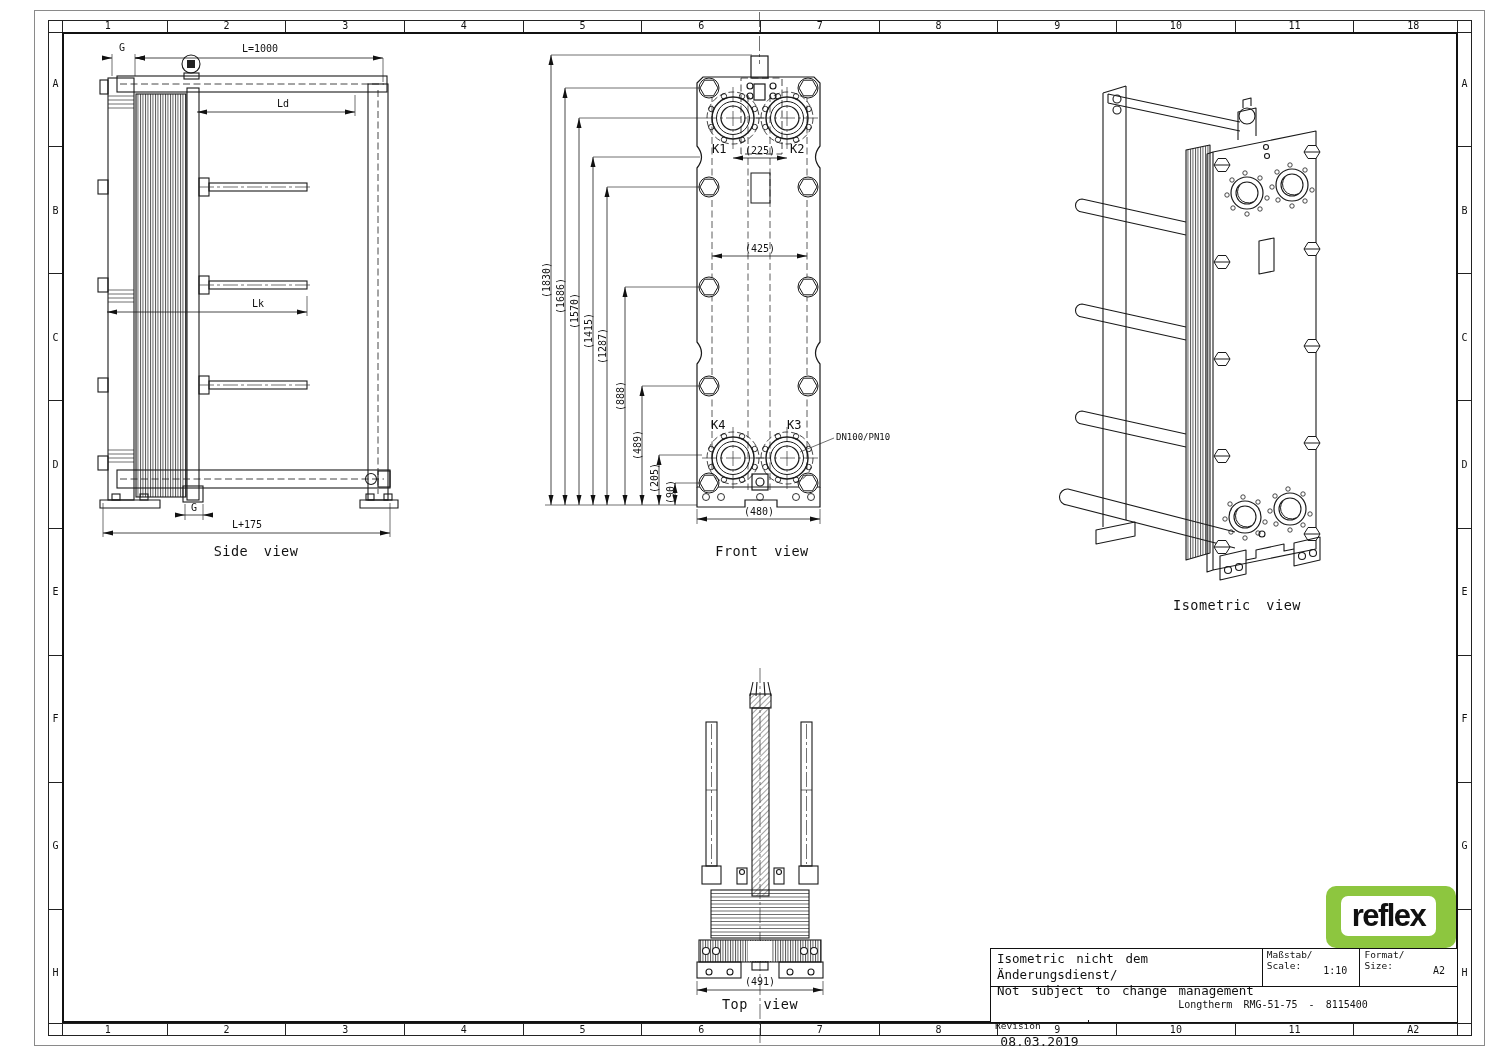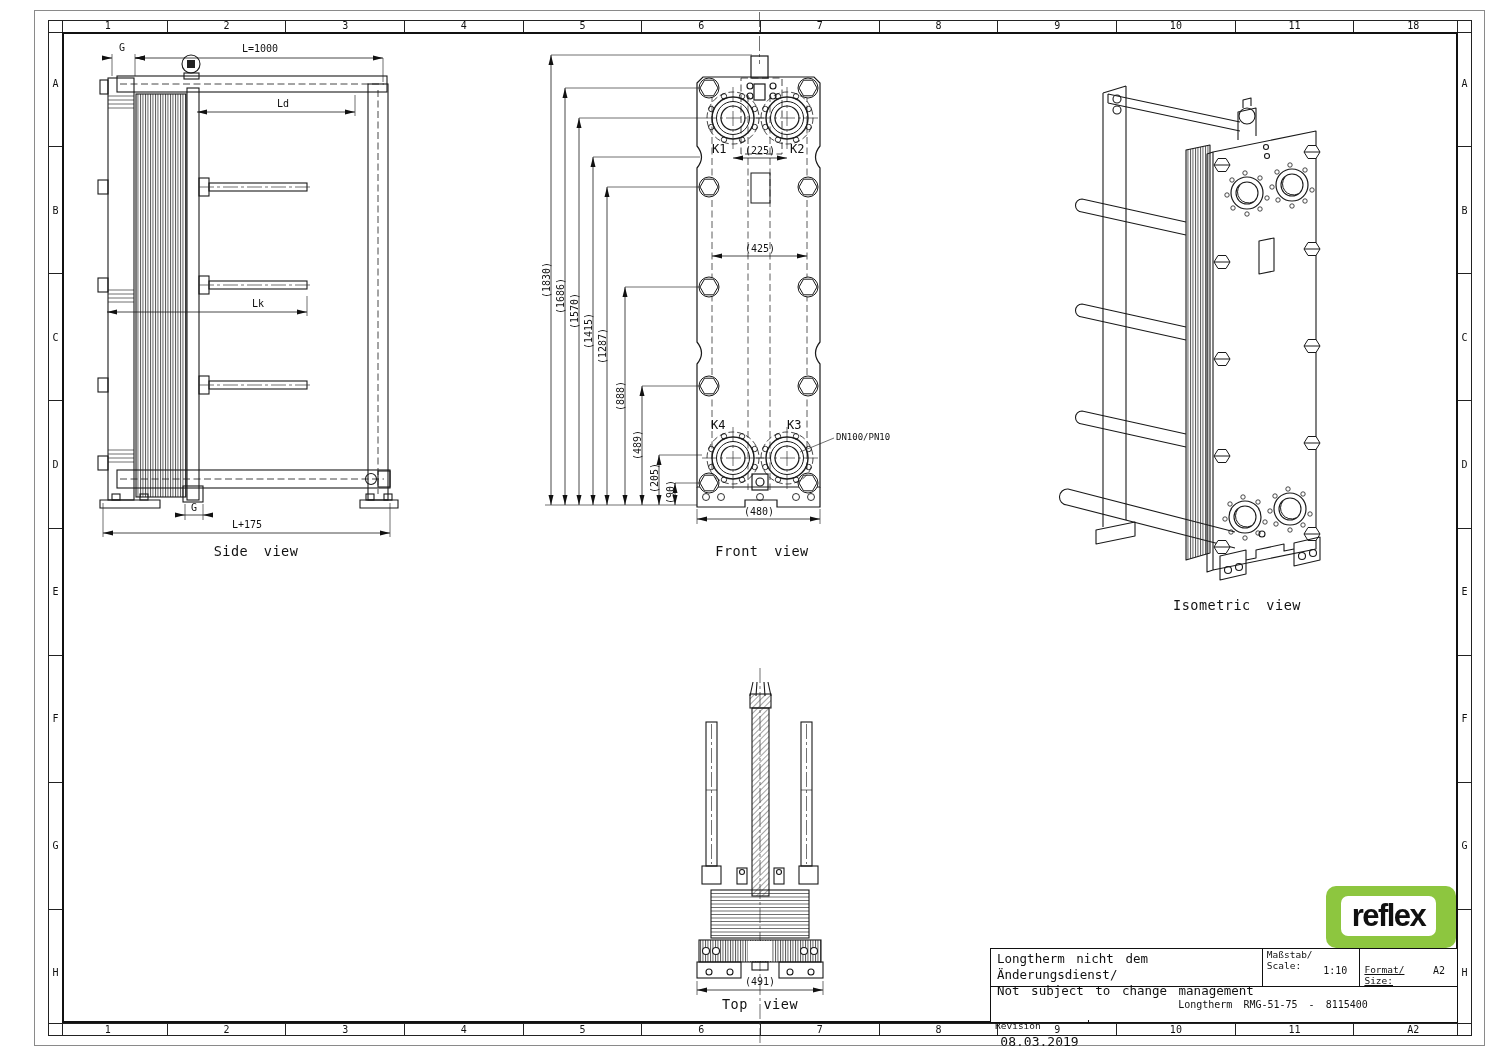--- a/index.html
+++ b/index.html
@@ -28,21 +28,21 @@
   .dsh{stroke-dasharray:7 3.5;stroke-width:.8;}
   .cl{stroke-dasharray:15 3 3 3;stroke-width:.7;stroke:#333;}
   .dim{stroke-width:.8;marker-start:url(#ms);marker-end:url(#me);}
   .dimE{stroke-width:.8;marker-end:url(#me);}
   
   .title-block{position:absolute;left:990px;top:948px;width:468px;height:75px;border:1.5px solid #111;background:#fff;}
   .tb-row1{display:flex;height:38px;border-bottom:1.2px solid #111;}
   .tb-row2{display:flex;height:34px;}
   .tb-note{width:273px;border-right:1.2px solid #111;padding:2px 6px;font-size:12.5px;line-height:16px;word-spacing:4px;}
   .tb-scale{width:98px;border-right:1.2px solid #111;position:relative;padding:1px 4px;}
-  .tb-format{width:97px;position:relative;padding:16px 4px;text-decoration:underline;}
+  .tb-format{width:97px;position:relative;padding:1px 4px;}
   .tb-small{font-size:9.5px;line-height:10.5px;display:block;}
   .tb-val{position:absolute;right:12px;top:16px;font-size:10px;}
   .tb-rev{width:98px;border-right:1.2px solid #111;padding:1px 4px;margin-top:33px;}
   .tb-rev-date{font-size:13px;text-align:center;margin-top:2px;}
   .tb-title{flex:1;display:flex;align-items:center;justify-content:center;font-size:10px;word-spacing:5px;}
   
   .logo{position:absolute;left:1326px;top:886px;width:130px;height:62px;background:#8dc63f;border-radius:10px;}
   .logo-inner{position:absolute;left:7px;top:10px;width:95px;height:40px;background:#fff;border-radius:7px;
               display:flex;align-items:center;justify-content:center;margin-left:8px;}
   .logo-text{font-family:"Liberation Sans",sans-serif;font-weight:bold;font-size:31px;letter-spacing:-1.5px;color:#101010;}
@@ -463,21 +463,21 @@
         <circle cx="1313" cy="553" r="3.5"></circle>
     </g>
     <g>
       <text class="tlabel" x="1237" y="610" text-anchor="middle">Isometric view</text>
     </g>
   </svg>
 
   <div class="title-block">
     <div class="tb-row1">
       <div class="tb-note">
-        <span>Longtherm nicht dem Änderungsdienst/</span><br>
+        <span>Isometric nicht dem Änderungsdienst/</span><br>
         <span>Not subject to change management</span>
       </div>
       <div class="tb-scale">
         <span class="tb-small">Maßstab/</span>
         <span class="tb-small">Scale:</span>
         <span class="tb-val">1:10</span>
       </div>
       <div class="tb-format">
         <span class="tb-small">Format/</span>
         <span class="tb-small">Size:</span>

